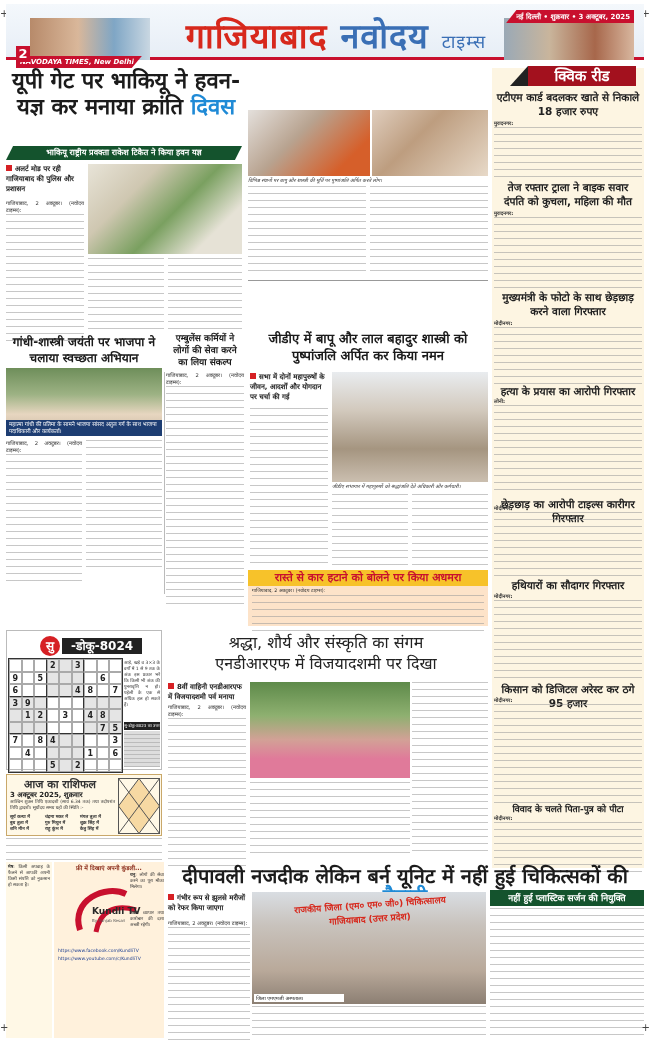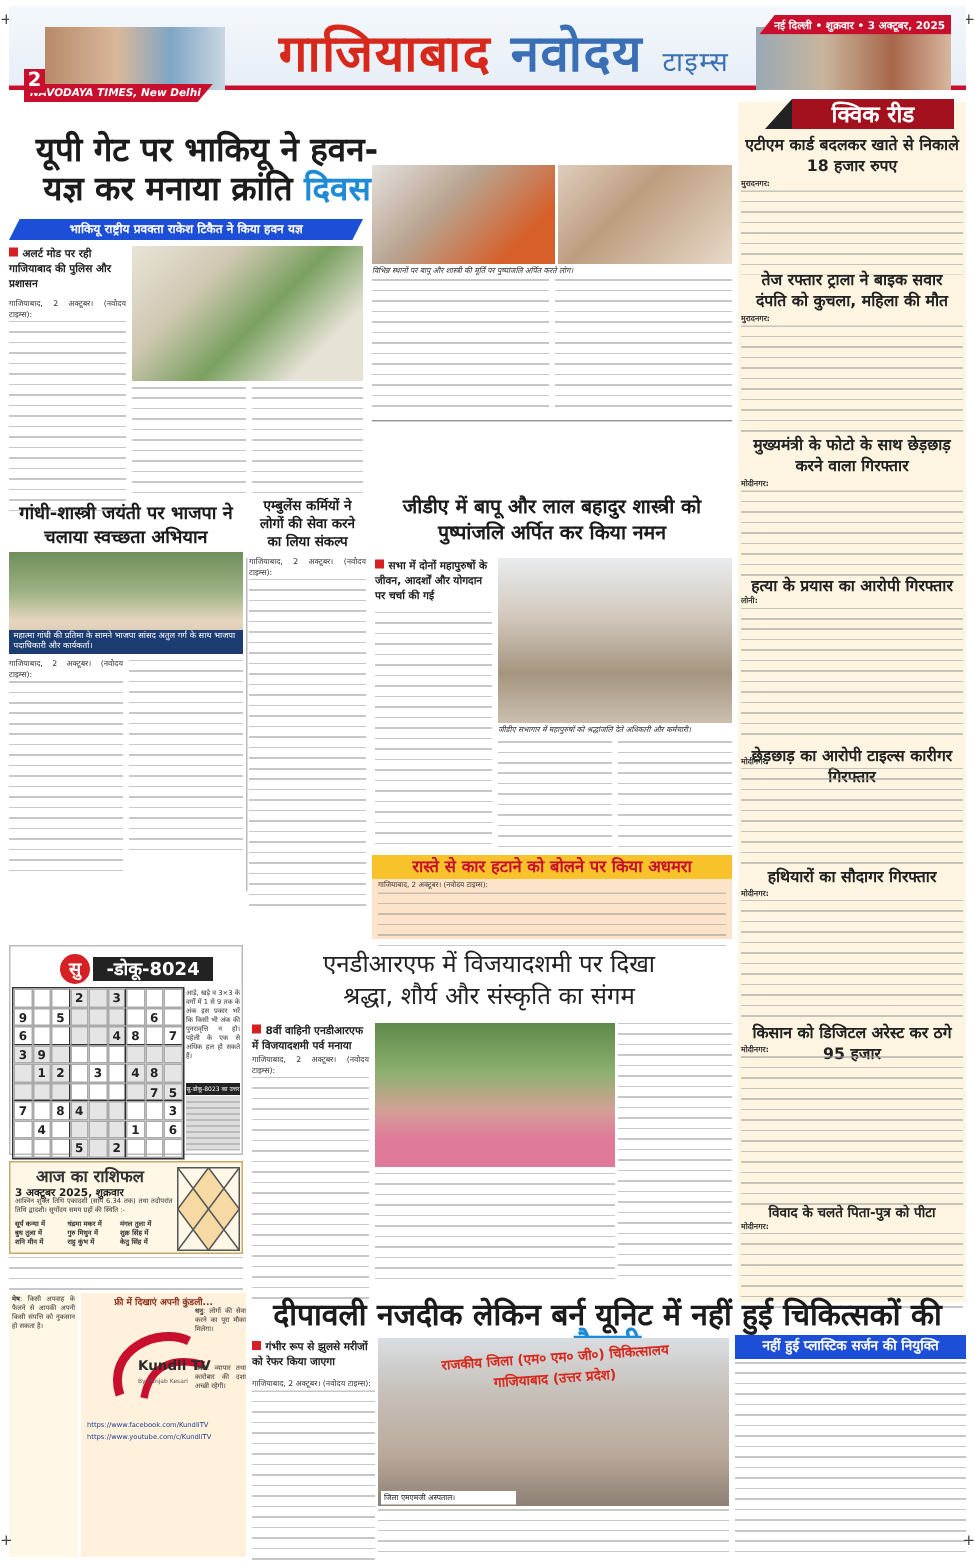--- a/index.html
+++ b/index.html
@@ -14,21 +14,21 @@
   .mast-photo-l { left: 24px; top: 14px; width: 120px; height: 42px; background: linear-gradient(90deg,#b78a6a,#d9b79a 40%,#7fa6c5 70%,#c9d7e2); }
   .mast-photo-r { right: 10px; top: 14px; width: 130px; height: 42px; background: linear-gradient(90deg,#9aa9b6,#c9b59c 35%,#a7674b 70%,#d8b79f); }
   .mast-title { left: 150px; top: 10px; width: 360px; text-align: center; font-weight: bold; font-size: 34px; line-height: 44px; letter-spacing: 1px; }
   .mast-title .t1 { color: #d7281c; }
   .mast-title .t2 { color: #3a6fb5; }
   .mast-title .t3 { color: #3a6fb5; font-size: 18px; font-weight: normal; }
   .reg-mark { font-size: 10px; color: #444; }
   
   .hl { font-weight: bold; color: #1b1b1b; text-align: center; }
   .blue { color: #1f8ad6; }
-  .red-ribbon { background: #1d4ed8; color: #fff; font-weight: bold; text-align: center; }
+  .red-ribbon { background: #14532d; color: #fff; font-weight: bold; text-align: center; }
   .body-text { font-size: 5.2px; line-height: 7.2px; color: #333; text-align: justify; }
   .photo { background: linear-gradient(135deg,#cdbfa8,#9e8e7a 40%,#d7c7a8 70%,#8a9a7a); }
   .caption { font-size: 5.5px; color: #fff; background: #1d3d72; padding: 1px 3px; line-height: 7px; }
   .bullet { font-size: 7px; font-weight: bold; color: #222; line-height: 10px; }
   .bullet .sq { display: inline-block; width: 6px; height: 6px; background: #d62024; margin-right: 3px; }
   .quick { background: #fdf5e2; }
   .quick-tab { background: #a3111e; color: #fff; font-size: 15px; font-weight: bold; text-align: center; }
   .q-hl { font-size: 10.5px; font-weight: bold; text-align: center; color: #222; line-height: 14px; }
   .divider { background: #999; }
   .vrule { width: 1px; background: #bbb; }
@@ -54,21 +54,21 @@
   <div class="abs mast-left-label">NAVODAYA TIMES, New Delhi</div>
   <div class="abs mast-right-label">नई दिल्ली • शुक्रवार • 3 अक्टूबर, 2025</div>
   <div class="abs page-no">2</div>
   <div class="abs mast-title">
     <span class="t1">गाजियाबाद</span>
     <span class="t2">नवोदय</span>
     <span class="t3">टाइम्स</span>
   </div>
 </div>
 
-<div class="abs hl" style="left:18px;top:68px;width:240px;font-size:22px;line-height:26px;margin-top:20px;">
+<div class="abs hl" style="left:6px;top:68px;width:240px;font-size:22px;line-height:26px;">
   <div>यूपी गेट पर भाकियू ने हवन-</div>
   <div><span>यज्ञ कर मनाया क्रांति</span> <span class="blue">दिवस</span></div>
 </div>
 <div class="abs red-ribbon" style="left:6px;top:146px;width:236px;height:14px;font-size:8px;line-height:14px;clip-path:polygon(3% 0,100% 0,97% 100%,0 100%);">भाकियू राष्ट्रीय प्रवक्ता राकेश टिकैत ने किया हवन यज्ञ</div>
 <div class="abs bullet" style="left:6px;top:164px;width:80px;"><span class="sq"></span><span>अलर्ट मोड पर रही गाजियाबाद की पुलिस और प्रशासन</span></div>
 <div class="abs photo" style="left:88px;top:164px;width:154px;height:90px;background:linear-gradient(135deg,#e8e4d8,#cfc7b1 30%,#7aa060 55%,#e6e2d6 80%);"></div>
 <div class="abs body-text" style="left:6px;top:200px;width:78px;height:130px;"><span>गाजियाबाद, 2 अक्टूबर। (नवोदय टाइम्स):</span><div style="height: 100%; background-image: repeating-linear-gradient(rgb(154, 154, 154) 0px, rgb(154, 154, 154) 1px, transparent 1px, transparent 7px); opacity: 0.55;"></div></div>
 <div class="abs body-text" style="left: 88px; top: 258px; width: 76px; height: 72px; background-image: repeating-linear-gradient(rgb(154, 154, 154) 0px, rgb(154, 154, 154) 1px, transparent 1px, transparent 7px); opacity: 0.55;"></div>
 <div class="abs body-text" style="left: 168px; top: 258px; width: 74px; height: 72px; background-image: repeating-linear-gradient(rgb(154, 154, 154) 0px, rgb(154, 154, 154) 1px, transparent 1px, transparent 7px); opacity: 0.55;"></div>
 
@@ -225,22 +225,22 @@
     <div class="shade" style="border-right: 1.5px solid rgb(51, 51, 51);">2</div>
     <div></div>
     <div></div>
     <div></div>
   </div>
 <div class="abs body-text" style="left:124px;top:660px;width:36px;height:60px;font-size:4.5px;line-height:6px;">आड़े, खड़े व 3×3 के वर्गों में 1 से 9 तक के अंक इस प्रकार भरें कि किसी भी अंक की पुनरावृत्ति न हो। पहेली के एक से अधिक हल हो सकते हैं।</div>
 <div class="abs" style="left:124px;top:722px;width:36px;height:8px;background:#222;color:#fff;font-size:4px;line-height:8px;text-align:center;">सु-डोकू-8023 का उत्तर</div>
 <div class="abs" style="left:124px;top:731px;width:36px;height:36px;background:repeating-linear-gradient(0deg,#bbb 0 1px,#ddd 1px 4px);"></div>
 
 <div class="abs hl" style="left:164px;top:632px;width:324px;font-size:16px;line-height:21px;font-weight:normal;color:#222;">
+  <div>श्रद्धा, शौर्य और संस्कृति का संगम</div>
   <div>एनडीआरएफ में विजयादशमी पर दिखा</div>
-  <div>श्रद्धा, शौर्य और संस्कृति का संगम</div>
 </div>
 <div class="abs bullet" style="left:168px;top:682px;width:80px;"><span class="sq"></span><span>8वीं वाहिनी एनडीआरएफ में विजयादशमी पर्व मनाया</span></div>
 <div class="abs body-text" style="left:168px;top:704px;width:78px;height:150px;"><span>गाजियाबाद, 2 अक्टूबर। (नवोदय टाइम्स):</span><div style="height: 100%; background-image: repeating-linear-gradient(rgb(154, 154, 154) 0px, rgb(154, 154, 154) 1px, transparent 1px, transparent 7px); opacity: 0.55;"></div></div>
 <div class="abs photo" style="left:250px;top:682px;width:160px;height:96px;background:linear-gradient(180deg,#5e8a4a,#8eb070 35%,#d2a196 60%,#e07a9a 80%);"></div>
 <div class="abs body-text" style="left: 412px; top: 682px; width: 76px; height: 172px; background-image: repeating-linear-gradient(rgb(154, 154, 154) 0px, rgb(154, 154, 154) 1px, transparent 1px, transparent 7px); opacity: 0.55;"></div>
 <div class="abs body-text" style="left: 250px; top: 782px; width: 160px; height: 72px; background-image: repeating-linear-gradient(rgb(154, 154, 154) 0px, rgb(154, 154, 154) 1px, transparent 1px, transparent 7px); opacity: 0.55;"></div>
 
 <div class="abs rashi-box" style="left:6px;top:774px;width:156px;height:62px;"></div>
 <div class="abs" style="left:10px;top:776px;width:100px;font-size:11px;font-weight:bold;text-align:center;color:#333;">आज का राशिफल</div>
 <div class="abs" style="left:10px;top:790px;width:100px;font-size:7px;font-weight:bold;color:#222;">3 अक्टूबर 2025, शुक्रवार</div>

